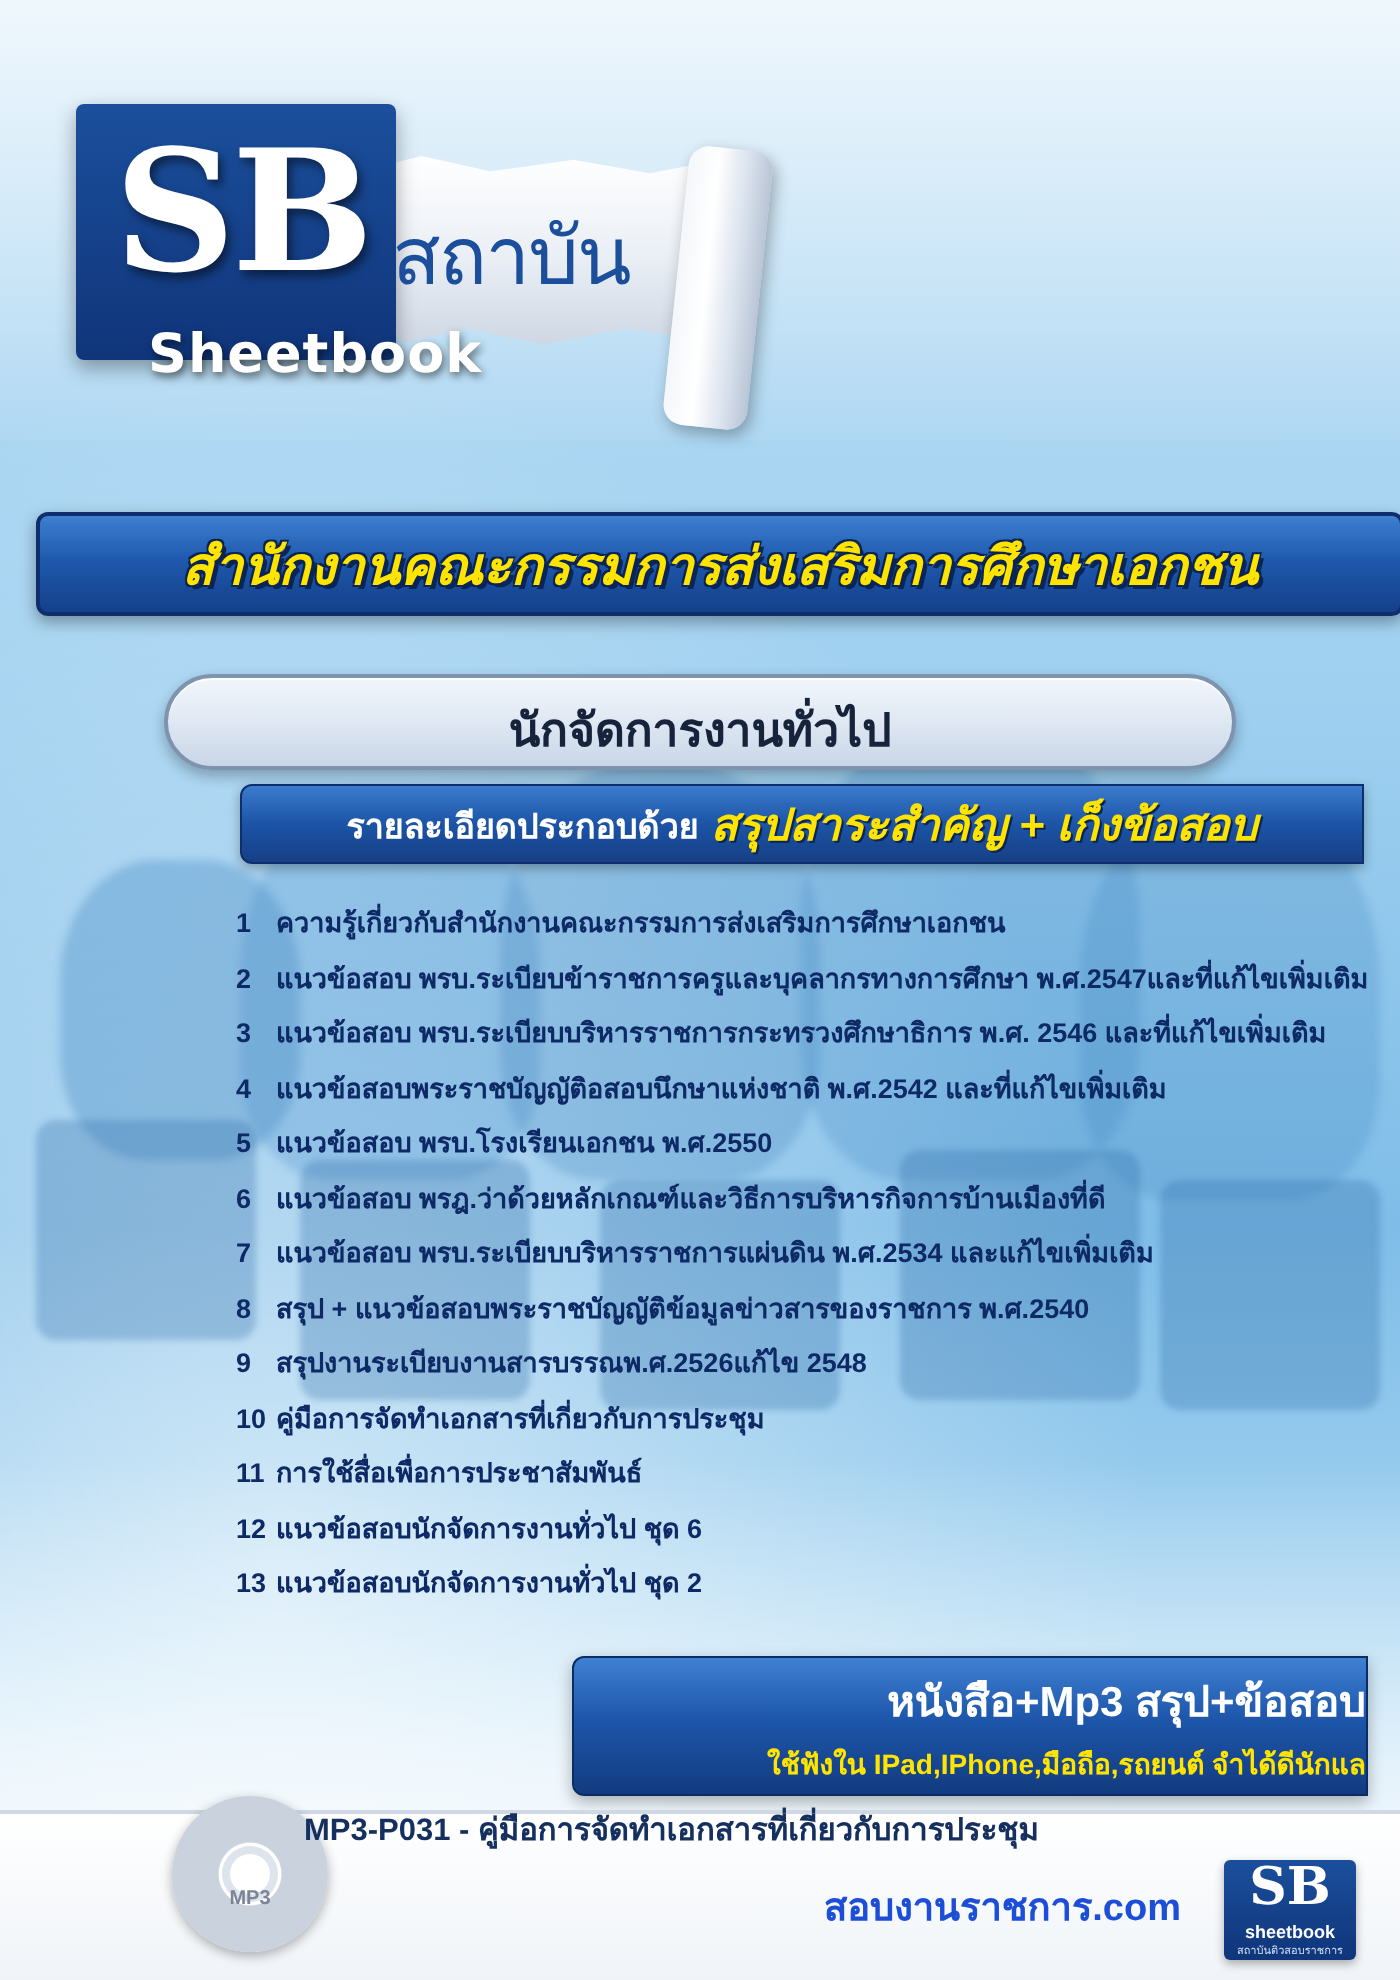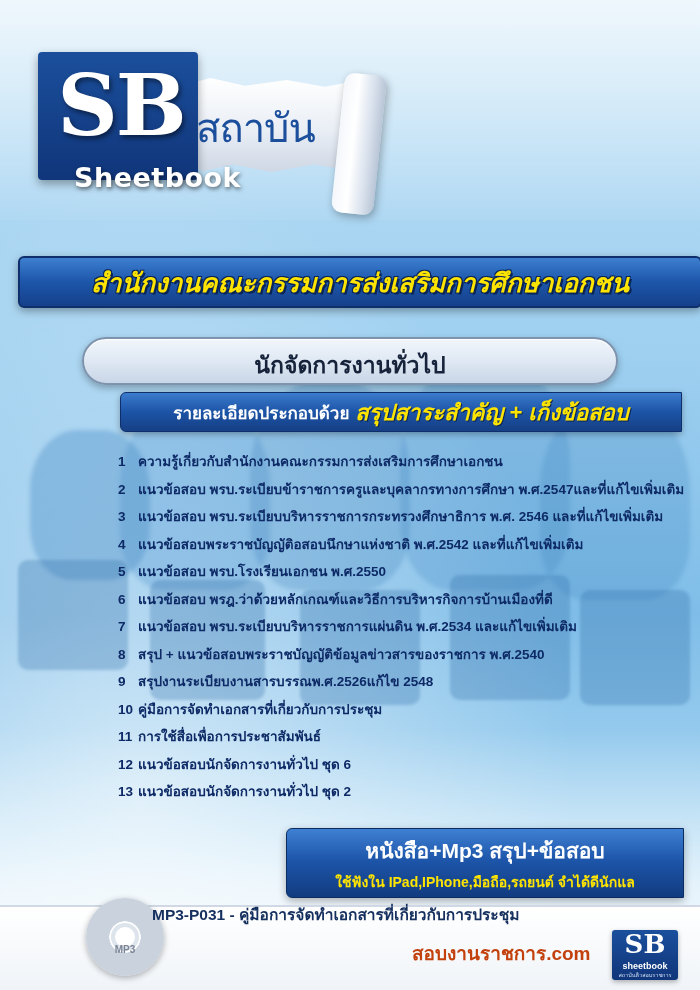--- a/index.html
+++ b/index.html
@@ -143,21 +143,21 @@
   .toc-num { width:20px; flex:none; font-weight:bold; }
   .toc-txt { font-weight:bold; }
 
   
   .promo {
     position:absolute; left:286px; top:828px; width:398px; height:70px;
     background:linear-gradient(180deg,#3f80d2 0%, #1d56aa 45%, #123b7f 100%);
     border:1px solid #0c2c64;
     border-radius:6px 0 0 6px;
     box-shadow:0 3px 8px rgba(0,0,0,0.3);
-    display:flex; flex-direction:column; align-items:center; justify-content:center;
+    display:flex; flex-direction:column; align-items:flex-end; justify-content:center;
   }
   .promo .l1 { font-family:"Liberation Sans", sans-serif; font-weight:bold; font-size:21px; color:#ffffff; }
   .promo .l2 { font-family:"Liberation Sans", sans-serif; font-weight:bold; font-size:14px; color:#ffe400; margin-top:4px; }
 
   
   .footer {
     position:absolute; left:0; top:905px; width:700px; height:85px;
     background:linear-gradient(180deg,#ffffff 0%, #f0f4f8 100%);
     border-top:2px solid #cfd8e4;
   }
@@ -176,21 +176,21 @@
     font-family:"Liberation Sans", sans-serif; font-size:10px; color:#7b8596; font-weight:bold;
   }
   .footer-line {
     position:absolute; left:152px; top:902px; width:470px;
     font-family:"Liberation Sans", sans-serif; font-weight:bold;
     font-size:15.5px; color:#15305f; white-space:nowrap;
   }
   .footer-site {
     position:absolute; left:412px; top:938px; width:200px; text-align:left;
     font-family:"Liberation Sans", sans-serif; font-weight:bold;
-    font-size:19px; color:#c2410c;
+    font-size:19px; color:#1d4ed8;
   }
   .footer-logo {
     position:absolute; left:612px; top:930px; width:66px; height:50px;
     background:linear-gradient(180deg,#1b4f9c 0%,#10357a 100%);
     border-radius:3px;
     box-shadow:0 2px 5px rgba(0,0,0,0.3);
   }
   .footer-logo .sb {
     position:absolute; left:0; top:-1px; width:66px; text-align:center;
     color:#fff; font-family:"DejaVu Serif", serif; font-weight:bold; font-size:26px;

